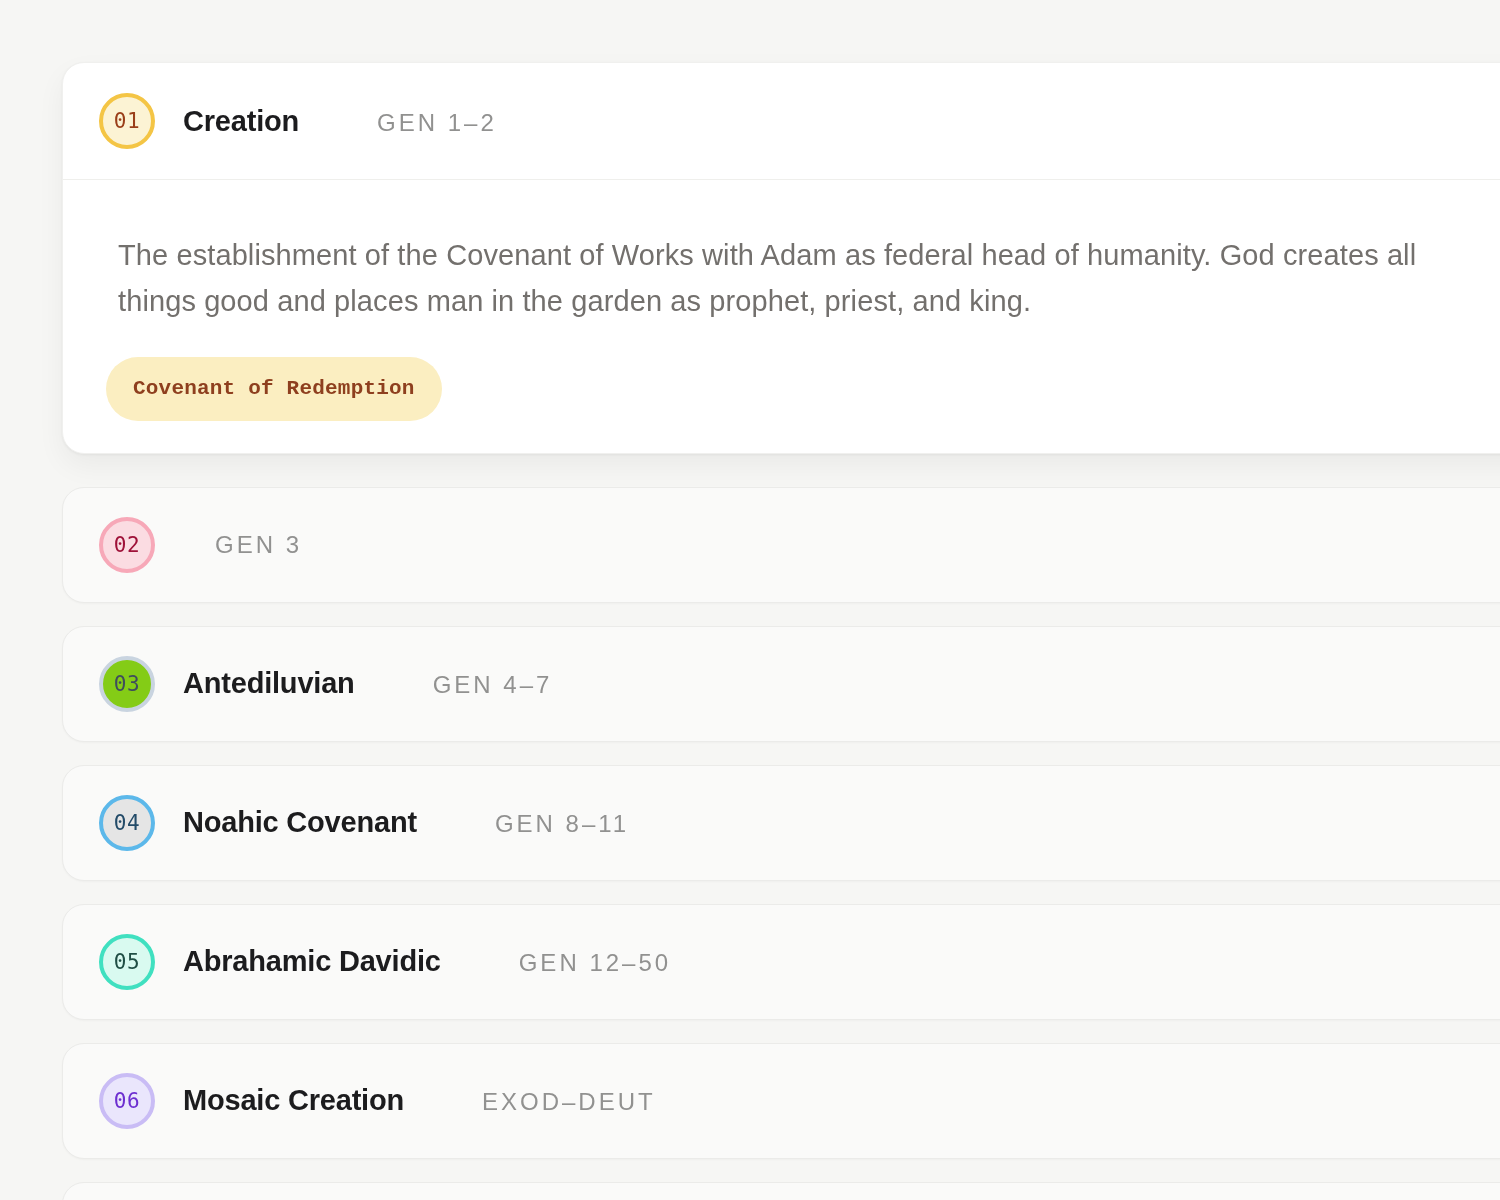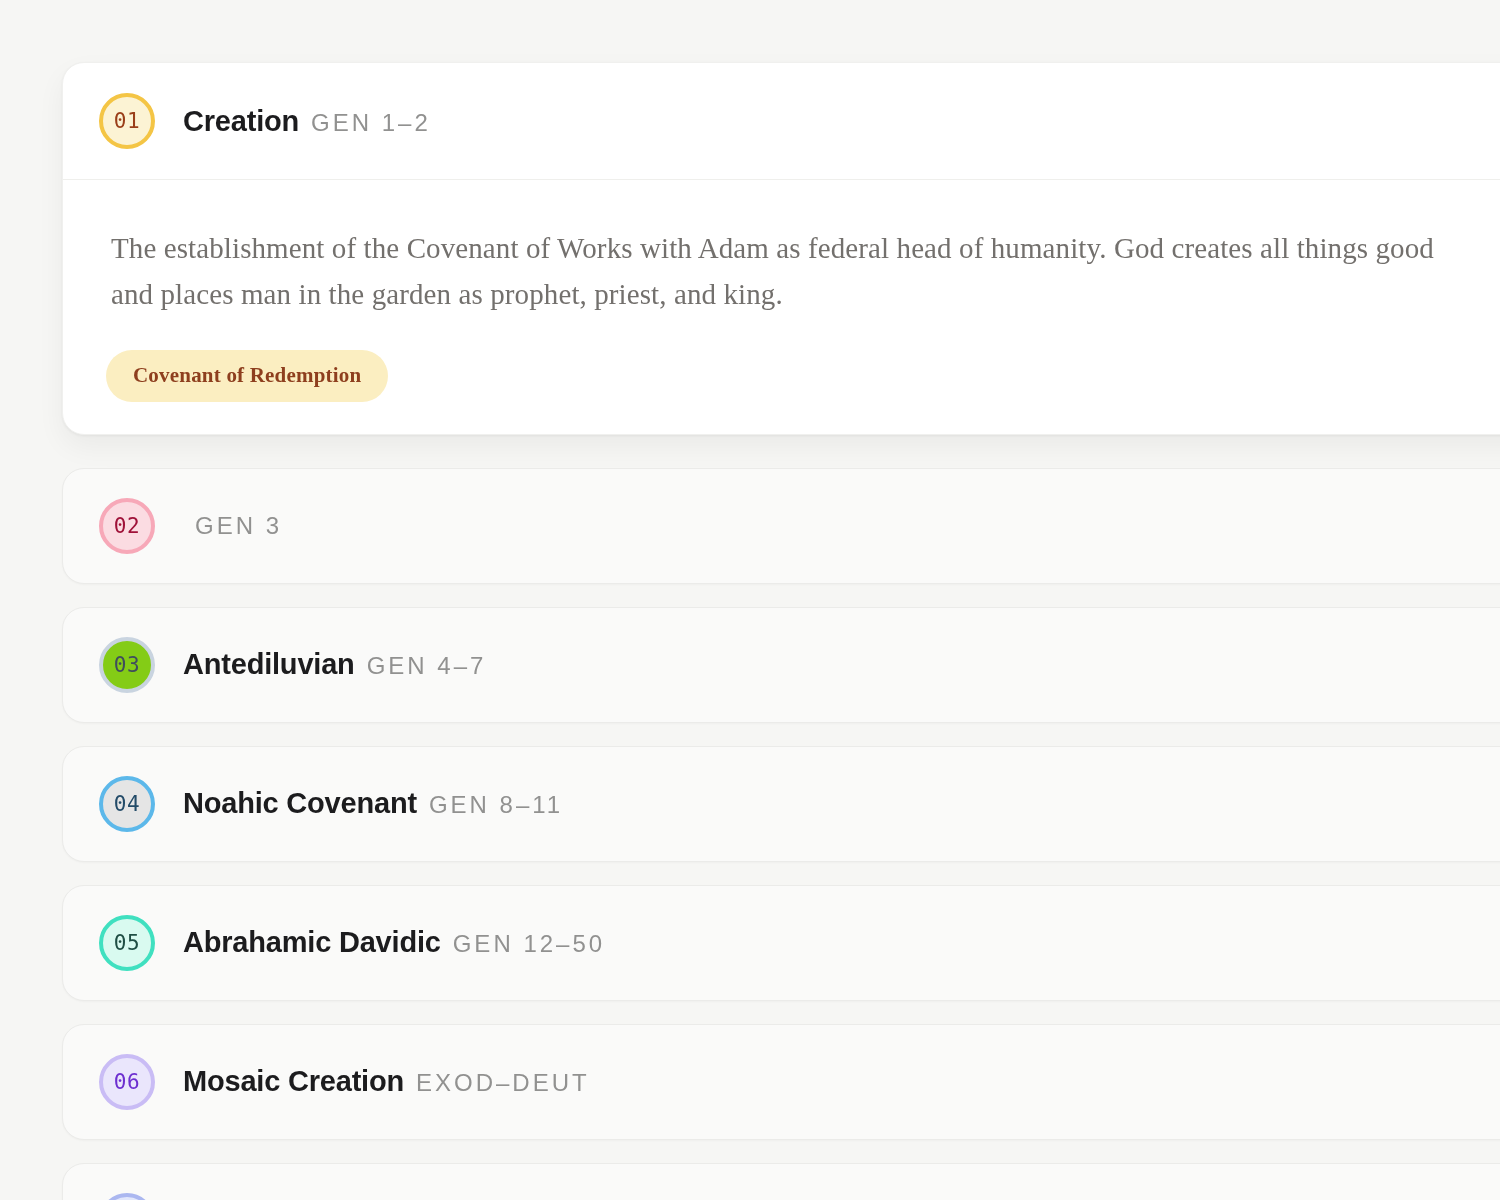--- a/index.html
+++ b/index.html
@@ -54,63 +54,63 @@
     font-family: "DejaVu Sans Mono", monospace;
     font-size: 21px;
     font-weight: 400;
     letter-spacing: 0.5px;
   }
   .title-row {
     display: flex;
     align-items: baseline;
     margin-left: 28px;
     min-width: 0;
+    gap: 46px;
   }
   .title {
     margin: 0;
     font-size: 29px;
     font-weight: 700;
     color: #1c1c1e;
     letter-spacing: -0.2px;
     white-space: nowrap;
   }
   .ref {
-    margin-left: 12px;
+    margin-left: 32px;
     font-size: 24px;
     font-weight: 400;
     color: #919190;
     letter-spacing: 3px;
     white-space: nowrap;
   }
   .card-body {
     padding: 40px 44px 32px 43px;
   }
   .desc {
-    margin: 5px;
+    margin: 12px;
     max-width: 1355px;
     font-size: 29px;
     line-height: 1.6;
     color: #73706d;
     letter-spacing: 0.1px;
-    font-family: Liberation Serif, serif;
   }
   .tags {
     margin-top: 32px;
     display: flex;
     gap: 21px;
   }
   .tag {
     display: inline-flex;
     align-items: center;
-    height: 52px;
+    height: 64px;
     padding: 0 27px;
     border-radius: 999px;
     background: #fbeec1;
     color: #8e3f1e;
-    font-family: Liberation Serif, serif;
+    font-family: Liberation Mono, monospace;
     font-size: 21px;
     font-weight: 700;
     letter-spacing: 0.2px;
   }
 </style>
 </head>
 <body>
 
 <main class="stack">
 

